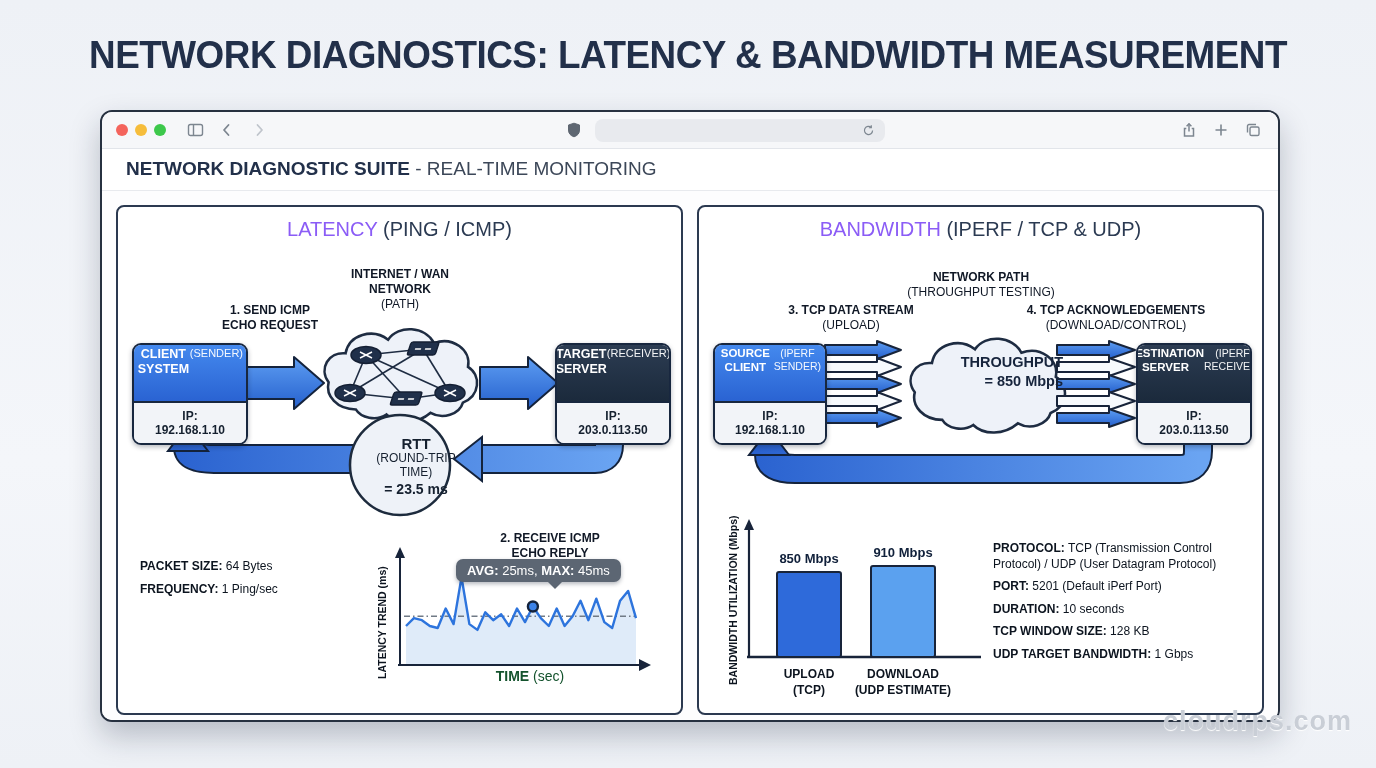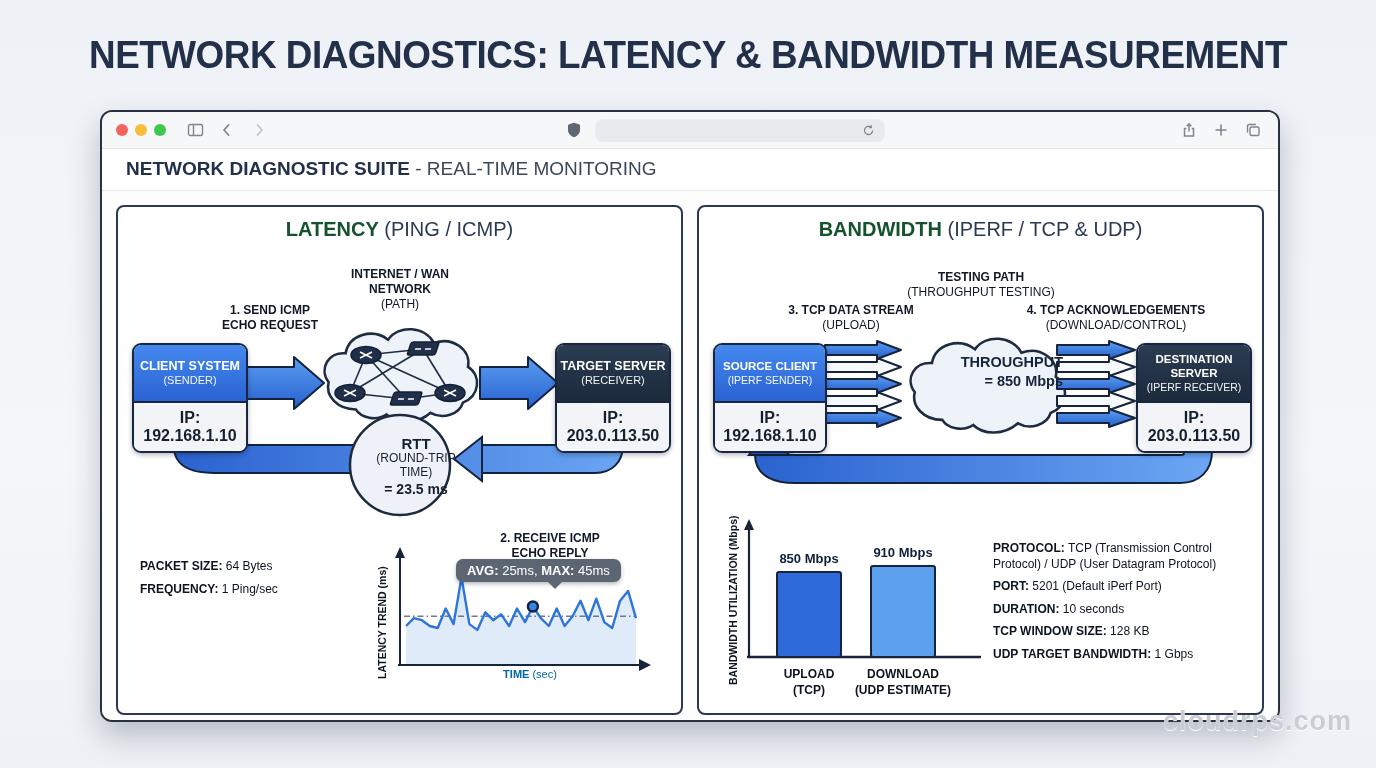--- a/index.html
+++ b/index.html
@@ -37,52 +37,52 @@
     padding:9px 16px 10px 24px;font-size:19px;color:#3c4758;
     border-bottom:1px solid #e8eaee;background:#fff;
   }
   .site-header b{color:#22304a;font-weight:800;}
   .content{display:flex;gap:14px;padding:14px;background:#fdfdfe;}
   .panel{
     position:relative;flex:1;height:506px;background:#fff;
     border:2px solid #2b3950;border-radius:8px;
   }
   .ptitle{position:absolute;top:11px;left:0;right:0;text-align:center;font-size:20px;color:#2b3a52;}
-  .ptitle b{font-weight:700;color:#14532d;}
+  .ptitle b{font-weight:400;color:#8b5cf6;}
   .layer{position:absolute;left:0;top:0;width:565px;height:506px;}
   .lbl{position:absolute;text-align:center;font-size:12px;font-weight:bold;color:#101826;line-height:1.25;}
   .lbl .sub{font-weight:normal;display:block;}
   
   .node{position:absolute;width:112px;border:2px solid #18273f;border-radius:9px;overflow:hidden;
         box-shadow:0 2px 5px rgba(10,20,40,.3);background:#f2f4f8;}
-  .node .head{min-height:52px;display:flex;flex-direction:column;justify-content:center;
+  .node .head{min-height:52px;display:flex;flex-direction:row;justify-content:center;
         padding:2px 3px;text-align:center;color:#fff;}
   .node.blue .head{background:linear-gradient(180deg,#4489ee,#2a63d2);}
   .node.dark .head{background:linear-gradient(180deg,#2c3c52,#1b2a3c);}
   .node .name{font-weight:bold;font-size:12.5px;line-height:1.2;}
   .node .role{font-size:11px;opacity:.95;line-height:1.2;}
   .node.small .name{font-size:11.5px;} .node.small .role{font-size:10.5px;}
   .node .ip{background:#f2f4f8;border-top:2px solid #18273f;text-align:center;
-        font-weight:bold;font-size:16px;color:#15202f;padding:6px 2px;}
+        font-weight:bold;font-size:12px;color:#15202f;padding:6px 16px;}
   
   .rtt-text{position:absolute;left:228px;top:216px;width:140px;height:86px;
         display:flex;flex-direction:column;justify-content:center;text-align:center;line-height:1.15;}
   .rtt-text .t1{font-weight:800;font-size:15px;}
   .rtt-text .t2{font-size:12px;}
   .rtt-text .t3{font-weight:800;font-size:14px;margin-top:1px;}
   .cloud-text{position:absolute;left:212px;top:146px;width:152px;text-align:right;
         font-weight:800;font-size:14.5px;color:#16243c;line-height:1.3;}
   
   .details{position:absolute;font-size:12px;line-height:1.3;color:#0c141f;}
   .details .drow{margin-bottom:7px;}
   .details b{font-weight:800;}
   
   .vlabel{position:absolute;white-space:nowrap;font-size:10.5px;font-weight:800;color:#0c141f;
         transform:rotate(-90deg);transform-origin:0 0;}
-  .xlabel{position:absolute;text-align:center;font-size:11px;color:#0369a1;}
+  .xlabel{position:absolute;text-align:center;font-size:14px;color:#14532d;}
   .xlabel b{font-weight:800;}
   .tooltip{position:absolute;left:338px;top:352px;background:#5c6673;color:#fff;
         border-radius:7px;padding:4px 11px;font-size:13px;white-space:nowrap;
         box-shadow:0 2px 4px rgba(10,20,40,.3);}
   .tooltip::after{content:"";position:absolute;left:56%;bottom:-7px;
         border:7px solid transparent;border-top:7px solid #5c6673;border-bottom:0;}
   .barlbl{position:absolute;text-align:center;font-size:12px;font-weight:bold;color:#0c141f;line-height:1.3;}
   .barlbl .sub{font-weight:bold;}
   .watermark{position:absolute;right:24px;top:706px;font-size:27px;font-weight:600;
         color:#c9ced6;letter-spacing:1px;text-shadow:0 1px 1px #fff;z-index:50;}
@@ -331,21 +331,21 @@
           <rect id="bar0" x="58" y="65" width="64" height="85" rx="2" fill="#2e6ada" stroke="#18243a" stroke-width="2"></rect>
           <rect id="bar1" x="152" y="59" width="64" height="91" rx="2" fill="#5ba1ef" stroke="#18243a" stroke-width="2"></rect>
           <text id="barlabel0" x="90" y="56" text-anchor="middle" font-size="13" font-weight="bold" fill="#10203a" font-family="Liberation Sans, sans-serif">850 Mbps</text>
           <text id="barlabel1" x="184" y="50" text-anchor="middle" font-size="13" font-weight="bold" fill="#10203a" font-family="Liberation Sans, sans-serif">910 Mbps</text>
         </g>
       </svg>
 
       <div class="ptitle"><b>BANDWIDTH</b><span> (IPERF / TCP &amp; UDP)</span></div>
 
       <div class="lbl" style="left:172px;top:63px;width:220px;">
-        <span>TESTING PATH</span>
+        <span>NETWORK PATH</span>
         <span class="sub">(THROUGHPUT TESTING)</span>
       </div>
       <div class="lbl" style="left:72px;top:96px;width:160px;">
         <span>3. TCP DATA STREAM</span>
         <span class="sub">(UPLOAD)</span>
       </div>
       <div class="lbl" style="left:297px;top:96px;width:240px;">
         <span>4. TCP ACKNOWLEDGEMENTS</span>
         <span class="sub">(DOWNLOAD/CONTROL)</span>
       </div>

